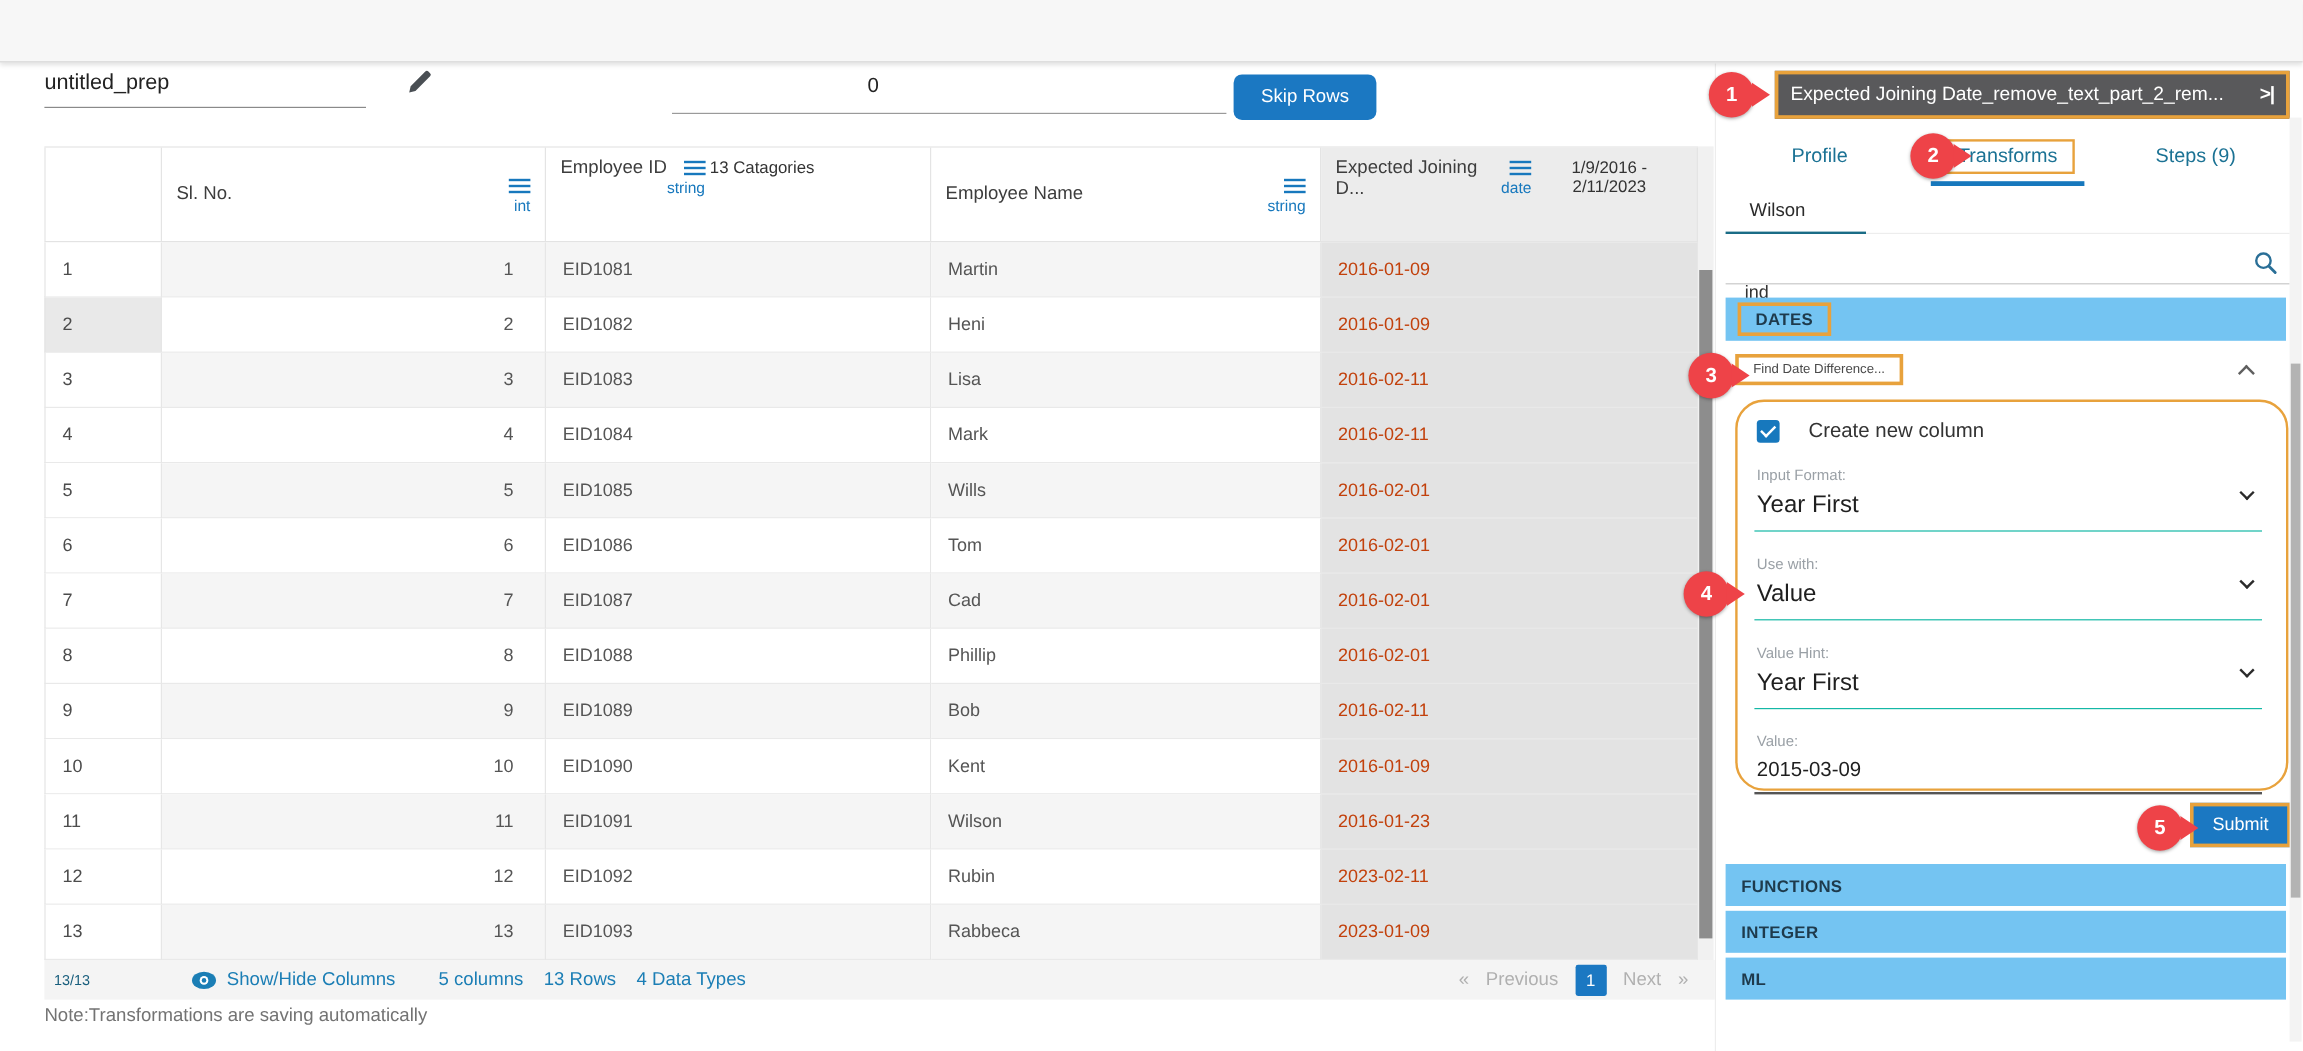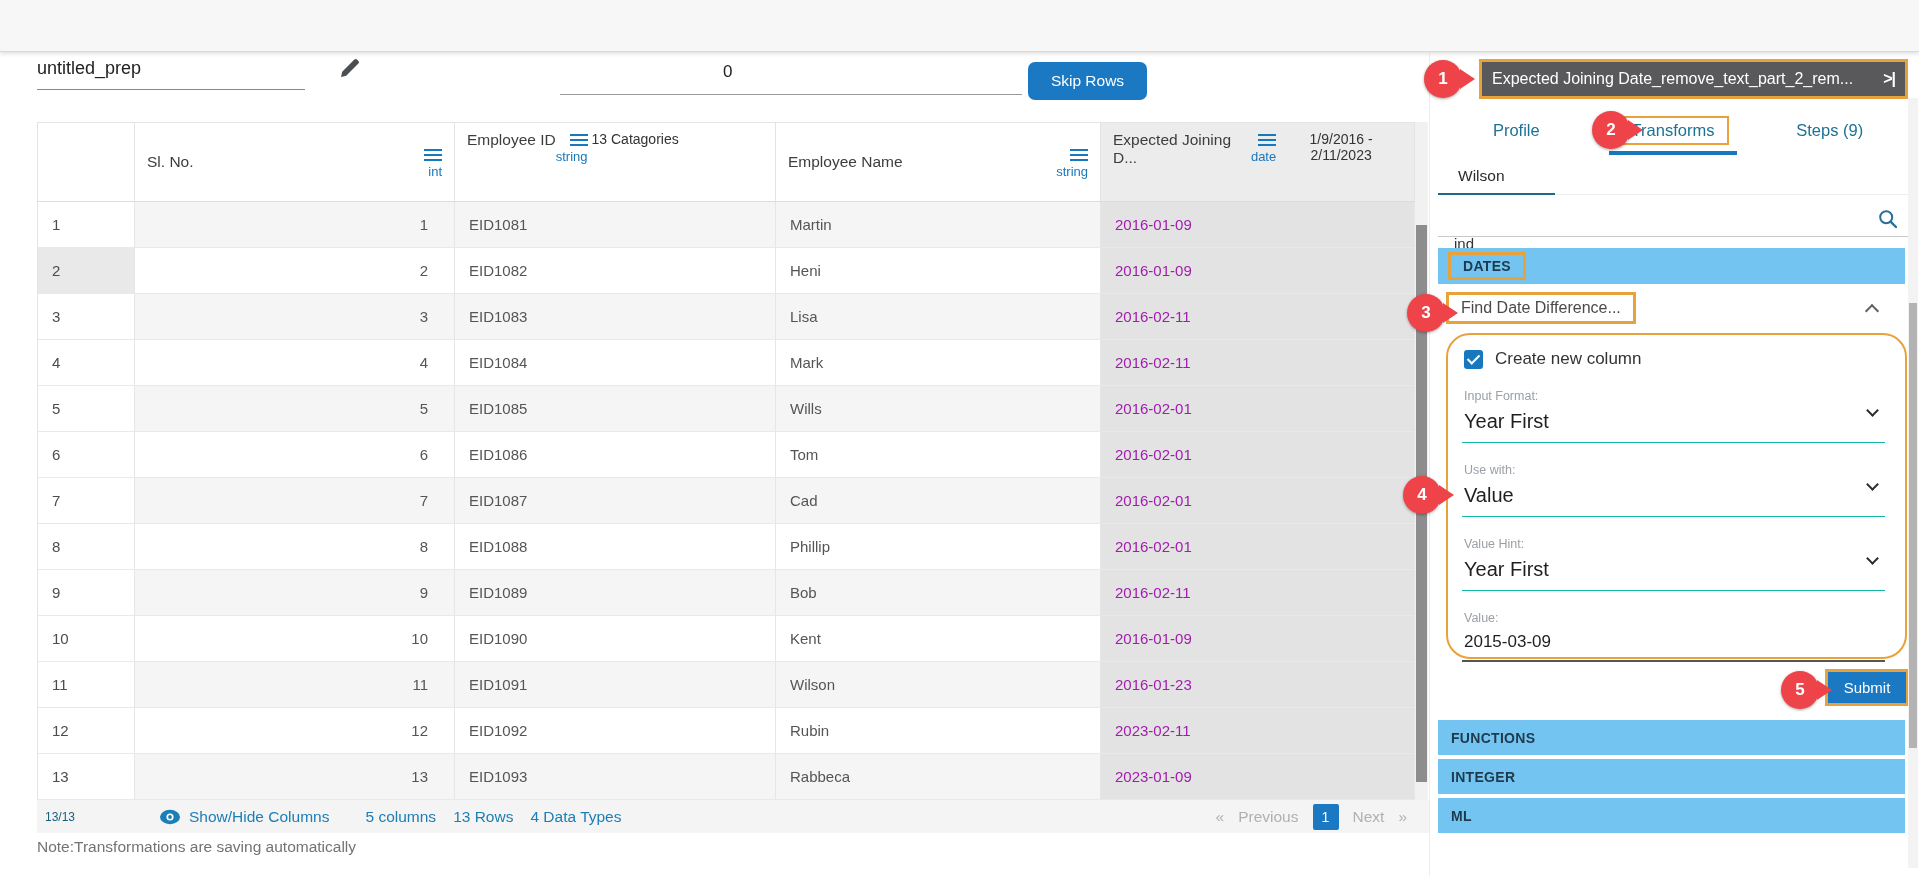--- a/index.html
+++ b/index.html
@@ -48,21 +48,21 @@
   .hbar { height:8px; background:#1778bd; margin:5px 2px 4px; }
   .hsummary { text-align:center; font-size:14px; color:#333; }
   .hsel { background:#ececec; }
 
   .trow { display:flex; height:46px; }
   .cell { display:flex; align-items:center; padding:0 14px; font-size:15px; color:#555;
           border-right:1px solid #e6e6e6; border-bottom:1px solid #e9e9e9; background:#fff; }
   .cell.w-gut { border-left:1px solid #e4e4e4; color:#4c4c4c; }
   .cell.w-sl { justify-content:flex-end; padding-right:26px; }
   .trow.odd .cell.mid { background:#f5f5f5; }
-  .cell.sel { background:#e3e3e3; color:#a21caf; }
+  .cell.sel { background:#e3e3e3; color:#c2410c; }
   .cell.w-gut.hl { background:#e9e9e9; }
 
   .vscroll { left:1415px; top:122px; width:13px; height:678px; background:#f1f1f1; }
   .vthumb { position:absolute; left:1px; top:103px; width:11px; height:557px; background:#8d8d8d; }
 
   
   .tfoot { left:37px; top:800px; width:1392px; height:33px; background:#f4f4f4;
            display:flex; align-items:center; }
   .f-count { margin-left:8px; font-size:12px; color:#185e7d; }
   .f-showhide { margin-left:84px; display:flex; align-items:center; gap:8px; font-size:15.5px;
@@ -94,26 +94,26 @@
   .subline { position:absolute; left:0; bottom:-1px; width:117px; height:2px; background:#1a6c86; }
   .searchrow { position:absolute; left:8px; top:150px; width:470px; height:34px; border-bottom:1px solid #c9c9c9; }
   .searchtext { position:absolute; left:16px; top:7px; font-size:15px; color:#333;margin-top:25px; }
   .search-ic { position:absolute; right:10px; top:6px; cursor:pointer; }
   .datesbar { position:absolute; left:8px; top:195px; width:467px; height:36px; background:#74c4f2;
               display:flex; align-items:center; }
   .datesbar .obox2 { margin-left:10px; border:3px solid #e8a23c; padding:3px 12px; font-size:14px;
                      font-weight:700; color:#1e3a4c; letter-spacing:.3px; }
   .findrow { position:absolute; left:8px; top:236px; width:467px; height:38px; display:flex;
              align-items:center; justify-content:space-between; cursor:pointer; }
-  .findrow .obox3 { margin-left:8px; border:3px solid #e8a23c; padding:4px 12px; font-size:16px; color:#4a4a4a; }
+  .findrow .obox3 { margin-left:8px; border:3px solid #e8a23c; padding:4px 12px; font-size:11px; color:#4a4a4a; }
   .chev-up { width:10px; height:10px; border-left:2px solid #5f5f5f; border-top:2px solid #5f5f5f;
              transform:rotate(45deg); margin-right:28px; margin-top:5px; }
   .form { position:absolute; left:16px; top:280px; width:461px; height:326px; border:2px solid #e8a23c;
           border-radius:24px; padding:14px 20px 0 14px; }
-  .chkrow { display:flex; align-items:center; gap:12px; margin-left:2px; cursor:pointer;text-align:center; }
+  .chkrow { display:flex; align-items:center; gap:24px; margin-left:2px; cursor:pointer;text-align:center; }
   .chk { width:19px; height:19px; background:#1778bd; border-radius:3px; position:relative; }
   .chk.checked::after { content:''; position:absolute; left:6px; top:2px; width:5px; height:10px;
                         border:solid #fff; border-width:0 2.5px 2.5px 0; transform:rotate(45deg); }
   .chklabel { font-size:17px; color:#333; }
   .flabel { margin-top:20px; font-size:12.5px; color:#9aa0a6; padding-left:2px; }
   .fselect { display:flex; justify-content:space-between; align-items:flex-start;
              border-bottom:1px solid #14b8a6; padding:7px 4px 9px 2px; font-size:20px; color:#1f1f1f;
              cursor:pointer; }
   .chev-dn { width:9px; height:9px; border-right:2.5px solid #2b2b2b; border-bottom:2.5px solid #2b2b2b;
              transform:rotate(45deg); margin:-4px 4px 0 0; }

